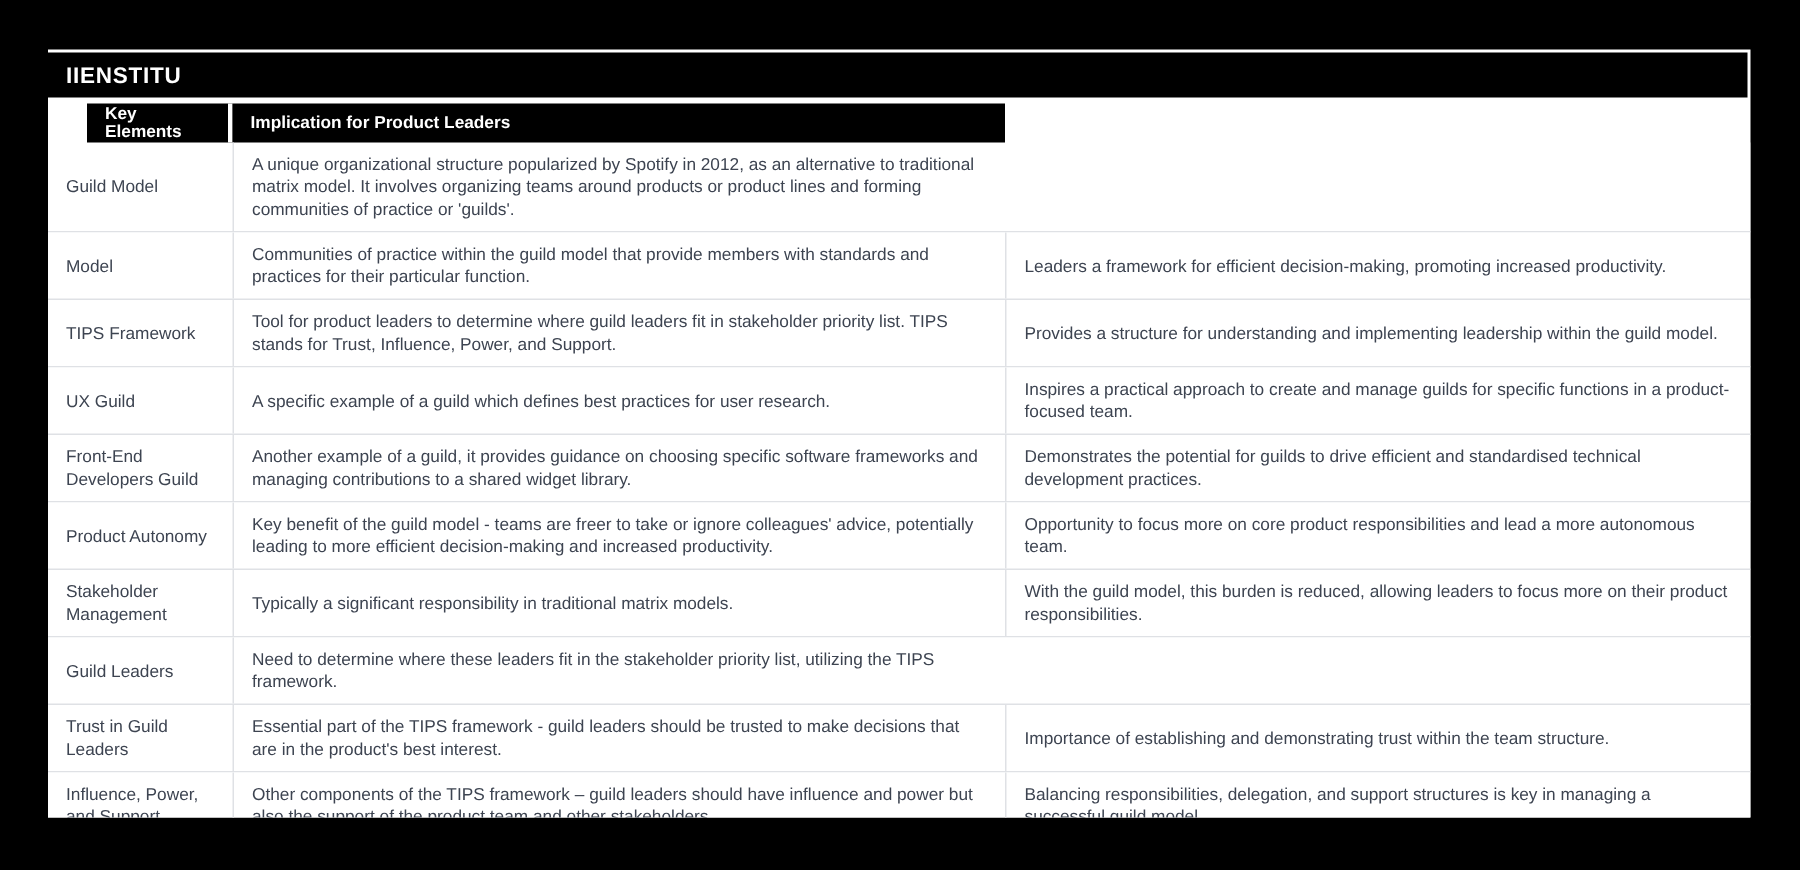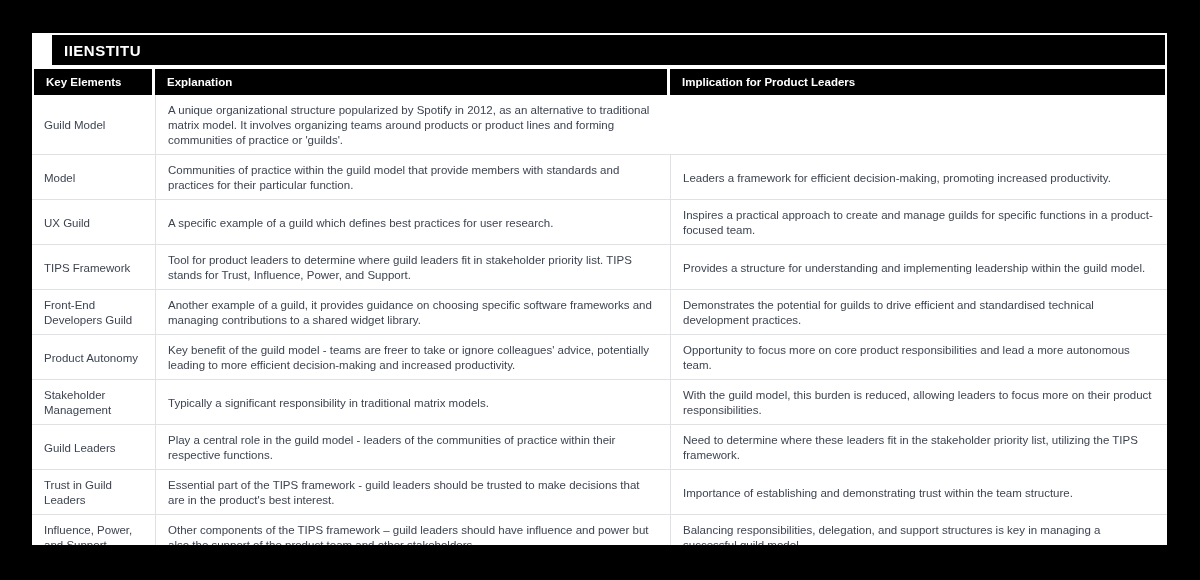--- a/index.html
+++ b/index.html
@@ -10,41 +10,41 @@
     overflow: hidden;
   }
   .screen { position: relative; width: 1200px; height: 580px; background: var(--bg, #000); }
   .panel {
     position: absolute; left: 32px; top: 33px;
     width: 1135px; height: 512px;
     background: var(--panel, #fff);
     overflow: hidden;
   }
   .titlebar {
-    margin: 2px 2px 0 20px; height: 30px;
+    margin: 2px 2px 0 0; height: 30px;
     background: var(--header-bg, #000);
     display: flex; align-items: center;
     padding: 0 12px;
   }
   .titlebar .brand {
     color: var(--header-text, #fff);
     font-weight: bold; font-size: 15px; letter-spacing: 0.5px;
   }
   .thead {
     margin: 4px 2px 0 2px; height: 26px;
     display: grid; grid-template-columns: 121px 515px 1fr;
   }
   .hcell {
     background: var(--header-bg, #000);
     color: var(--header-text, #fff);
     font-size: 11.5px; font-weight: bold;
     display: flex; align-items: center;
     padding: 0 12px;
   }
-  .hcell.gapr { border-right: 3px solid var(--panel, #fff); }
+  .hcell.gapr { border-right: 3px solid var(--panel, #fff); margin-left: 24px; }
   .tbody { width: 1135px; }
   .trow {
     display: grid; grid-template-columns: 123px 515px 1fr;
     min-height: 42px;
     border-bottom: 1px solid var(--grid-line, #dfe1e5);
     background: var(--panel, #fff);
   }
   .trow:last-child { border-bottom: none; }
   .cell {
     display: flex; align-items: center;
@@ -59,21 +59,20 @@
 
 <div class="screen">
   <div class="panel">
 
     <div class="titlebar">
       <span class="brand">IIENSTITU</span>
     </div>
 
     <div class="thead">
       <div class="hcell gapr">Key Elements</div>
-      <div class="hcell gapr">Explanation</div>
       <div class="hcell">Implication for Product Leaders</div>
     </div>
 
     <div class="tbody">
       <div class="trow">
         <div class="cell key">
             <span>Guild Model</span>
           </div>
         <div class="cell exp">
             <span>A unique organizational structure popularized by Spotify in 2012, as an alternative to traditional matrix model. It involves organizing teams around products or product lines and forming communities of practice or 'guilds'.</span>
@@ -87,39 +86,39 @@
         <div class="cell exp">
             <span>Communities of practice within the guild model that provide members with standards and practices for their particular function.</span>
           </div>
         <div class="cell imp">
             <span>Leaders a framework for efficient decision-making, promoting increased productivity.</span>
           </div>
       </div>
 
       <div class="trow">
         <div class="cell key">
+            <span>TIPS Framework</span>
+          </div>
+        <div class="cell exp">
+            <span>Tool for product leaders to determine where guild leaders fit in stakeholder priority list. TIPS stands for Trust, Influence, Power, and Support.</span>
+          </div>
+        <div class="cell imp">
+            <span>Provides a structure for understanding and implementing leadership within the guild model.</span>
+          </div>
+      </div>
+
+      <div class="trow">
+        <div class="cell key">
             <span>UX Guild</span>
           </div>
         <div class="cell exp">
             <span>A specific example of a guild which defines best practices for user research.</span>
           </div>
         <div class="cell imp">
             <span>Inspires a practical approach to create and manage guilds for specific functions in a product-focused team.</span>
-          </div>
-      </div>
-
-      <div class="trow">
-        <div class="cell key">
-            <span>TIPS Framework</span>
-          </div>
-        <div class="cell exp">
-            <span>Tool for product leaders to determine where guild leaders fit in stakeholder priority list. TIPS stands for Trust, Influence, Power, and Support.</span>
-          </div>
-        <div class="cell imp">
-            <span>Provides a structure for understanding and implementing leadership within the guild model.</span>
           </div>
       </div>
 
       <div class="trow">
         <div class="cell key">
             <span>Front-End Developers Guild</span>
           </div>
         <div class="cell exp">
             <span>Another example of a guild, it provides guidance on choosing specific software frameworks and managing contributions to a shared widget library.</span>
           </div>
@@ -149,23 +148,20 @@
           </div>
         <div class="cell imp">
             <span>With the guild model, this burden is reduced, allowing leaders to focus more on their product responsibilities.</span>
           </div>
       </div>
 
       <div class="trow">
         <div class="cell key">
             <span>Guild Leaders</span>
           </div>
-        <div class="cell exp">
-            <span>Play a central role in the guild model - leaders of the communities of practice within their respective functions.</span>
-          </div>
         <div class="cell imp">
             <span>Need to determine where these leaders fit in the stakeholder priority list, utilizing the TIPS framework.</span>
           </div>
       </div>
 
       <div class="trow">
         <div class="cell key">
             <span>Trust in Guild Leaders</span>
           </div>
         <div class="cell exp">

